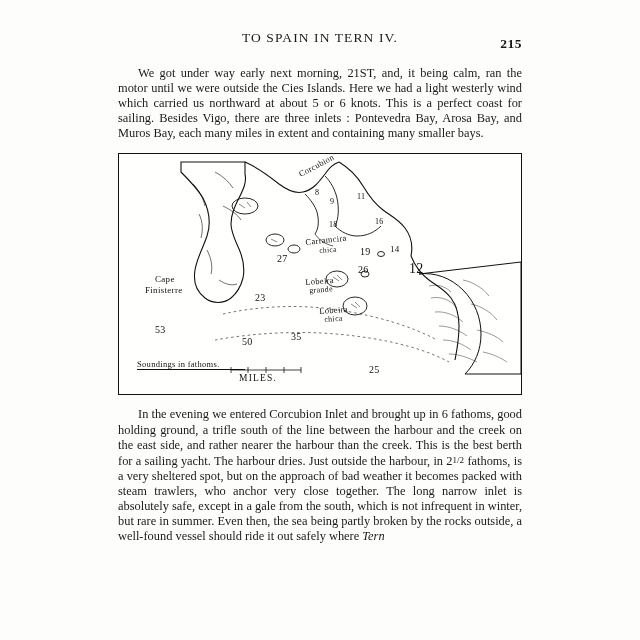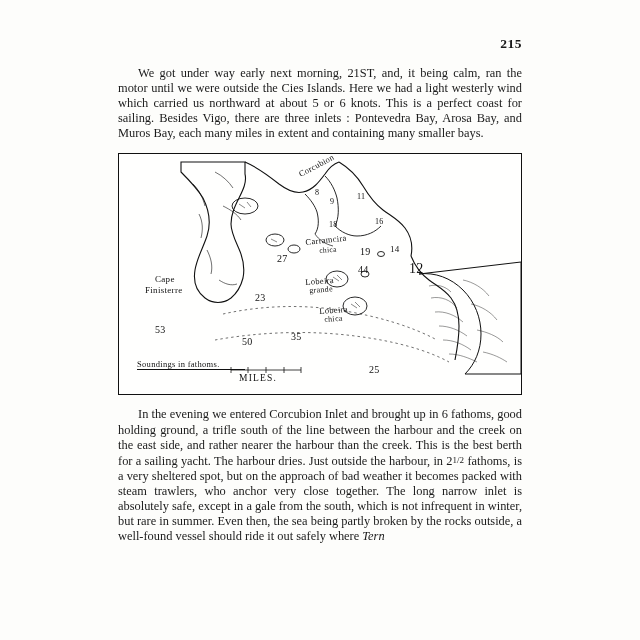--- a/index.html
+++ b/index.html
@@ -91,20 +91,21 @@
     border-top: 1px solid #111;
   }
 </style>
 </head>
 <body>
 
 <div id="page">
   <div class="page-inner">
 
     <div class="header-row">
+      <div class="running-head">To Spain in Tern IV.</div>
       <div class="folio">215</div>
     </div>
 
     <p class="para indent">We got under way early next morning, 21ST, and, it being calm, ran the motor until we were outside the Cies Islands. Here we had a light westerly wind which carried us northward at about 5 or 6 knots. This is a perfect coast for sailing. Besides Vigo, there are three inlets : Pontevedra Bay, Arosa Bay, and Muros Bay, each many miles in extent and containing many smaller bays.</p>
 
     <div class="figure">
       <svg width="402" height="240" viewBox="0 0 402 240">
 
         <path d="M62,18 C70,26 78,34 84,44 C90,56 92,70 88,82 C84,94 78,104 76,116
                  C74,128 78,138 86,144 C94,150 104,150 112,144 C118,139 122,132 124,124
@@ -186,21 +187,21 @@
       <div class="fig-label handtext" style="left:190px; top:132px; transform:rotate(-4deg); transform-origin:left top; font-size:8px;">grande</div>
       <div class="fig-label handtext" style="left:200px; top:152px; transform:rotate(-4deg); transform-origin:left top; font-size:8.5px;">Lobeira</div>
       <div class="fig-label handtext" style="left:205px; top:161px; transform:rotate(-4deg); transform-origin:left top; font-size:8px;">chica</div>
 
       <div class="fig-label handtext" style="left:158px; top:99px; font-size:10px;">27</div>
       <div class="fig-label handtext" style="left:136px; top:138px; font-size:10px;">23</div>
       <div class="fig-label handtext" style="left:36px; top:170px; font-size:10px;">53</div>
       <div class="fig-label handtext" style="left:123px; top:182px; font-size:10px;">50</div>
       <div class="fig-label handtext" style="left:172px; top:177px; font-size:10px;">35</div>
       <div class="fig-label handtext" style="left:250px; top:182px; font-size:10px;margin-top:28px;">25</div>
-      <div class="fig-label handtext" style="left:239px; top:110px; font-size:10px;">44</div>
+      <div class="fig-label handtext" style="left:239px; top:110px; font-size:10px;">26</div>
       <div class="fig-label handtext" style="left:241px; top:92px; font-size:10px;">19</div>
       <div class="fig-label handtext" style="left:271px; top:90px; font-size:9px;">14</div>
       <div class="fig-label handtext" style="left:290px; top:107px; font-size:14px;">12</div>
       <div class="fig-label handtext" style="left:211px; top:43px; font-size:8px;">9</div>
       <div class="fig-label handtext" style="left:238px; top:38px; font-size:8px;">11</div>
       <div class="fig-label handtext" style="left:256px; top:63px; font-size:8px;">16</div>
       <div class="fig-label handtext" style="left:210px; top:66px; font-size:8px;">18</div>
       <div class="fig-label handtext" style="left:196px; top:34px; font-size:8px;">8</div>
     </div>
 

